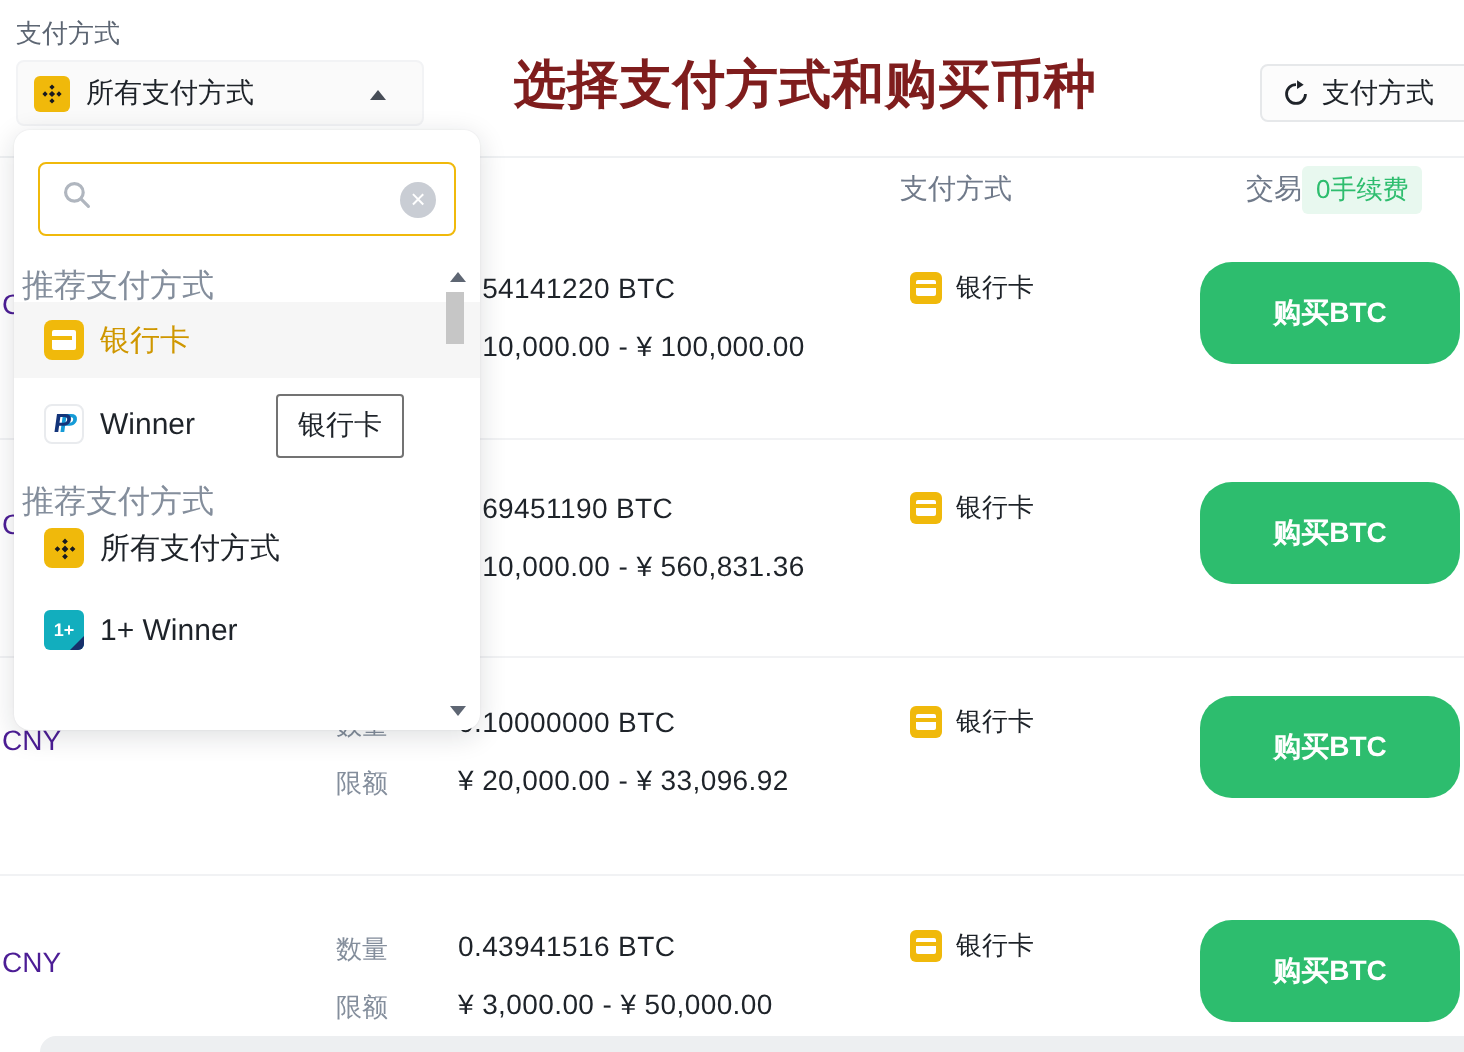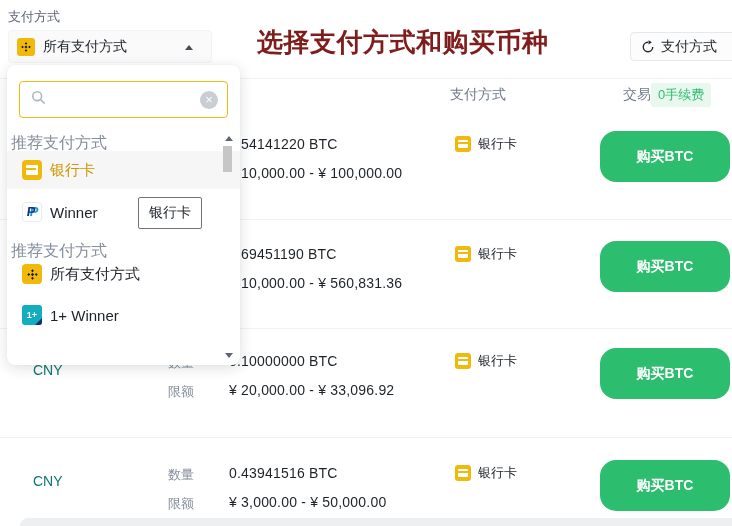--- a/index.html
+++ b/index.html
@@ -16,21 +16,21 @@
   .annotation{left:257px;top:25px;font-size:26px;font-weight:700;color:#7f1d1d;letter-spacing:.5px;white-space:nowrap;}
   .refresh-btn{left:630px;top:32px;width:110px;height:29px;background:#FCFCFC;border:1px solid #E6E8EA;border-radius:4px;box-sizing:border-box;display:flex;align-items:center;gap:6px;padding-left:10px;cursor:pointer;font-size:14px;color:#1E2329;}
   .hdr-divider{left:0;top:78px;width:732px;height:1px;background:#EFF1F3;}
 
   
   .th{font-size:14px;color:#707A8A;}
   .fee-badge{left:651px;top:83px;background:#E8F8EF;color:#2EBD6E;font-size:13px;padding:3px 7px;border-radius:3px;}
 
   
   .row{left:0;width:732px;height:70px;}
-  .price-cur{position:absolute;left:1px;top:8px;font-size:14px;color:#0f766e;padding-left:32px;}
+  .price-cur{position:absolute;left:1px;top:8px;font-size:14px;color:#4c1d95;}
   .lab{position:absolute;left:168px;font-size:13px;color:#848E9C;}
   .lab.l1{top:1px;} .lab.l2{top:30px;}
   .val{position:absolute;left:229px;font-size:14px;color:#1E2329;letter-spacing:.2px;white-space:nowrap;}
   .val.l1{top:0;} .val.l2{top:29px;}
   .pay-cell{position:absolute;left:455px;top:-1px;display:flex;align-items:center;gap:7px;font-size:13px;color:#1E2329;}
   .buy-btn{position:absolute;left:600px;top:-5px;width:130px;height:51px;background:#2DBD6E;border:none;border-radius:16px;color:#fff;font-size:14px;font-weight:700;cursor:pointer;font-family:inherit;}
   .row-sep{left:0;width:732px;height:1px;background:#F1F2F4;}
 
   
   .bn-ic{width:18px;height:18px;background:#F0B90B;border-radius:3px;display:inline-flex;align-items:center;justify-content:center;flex:none;}

